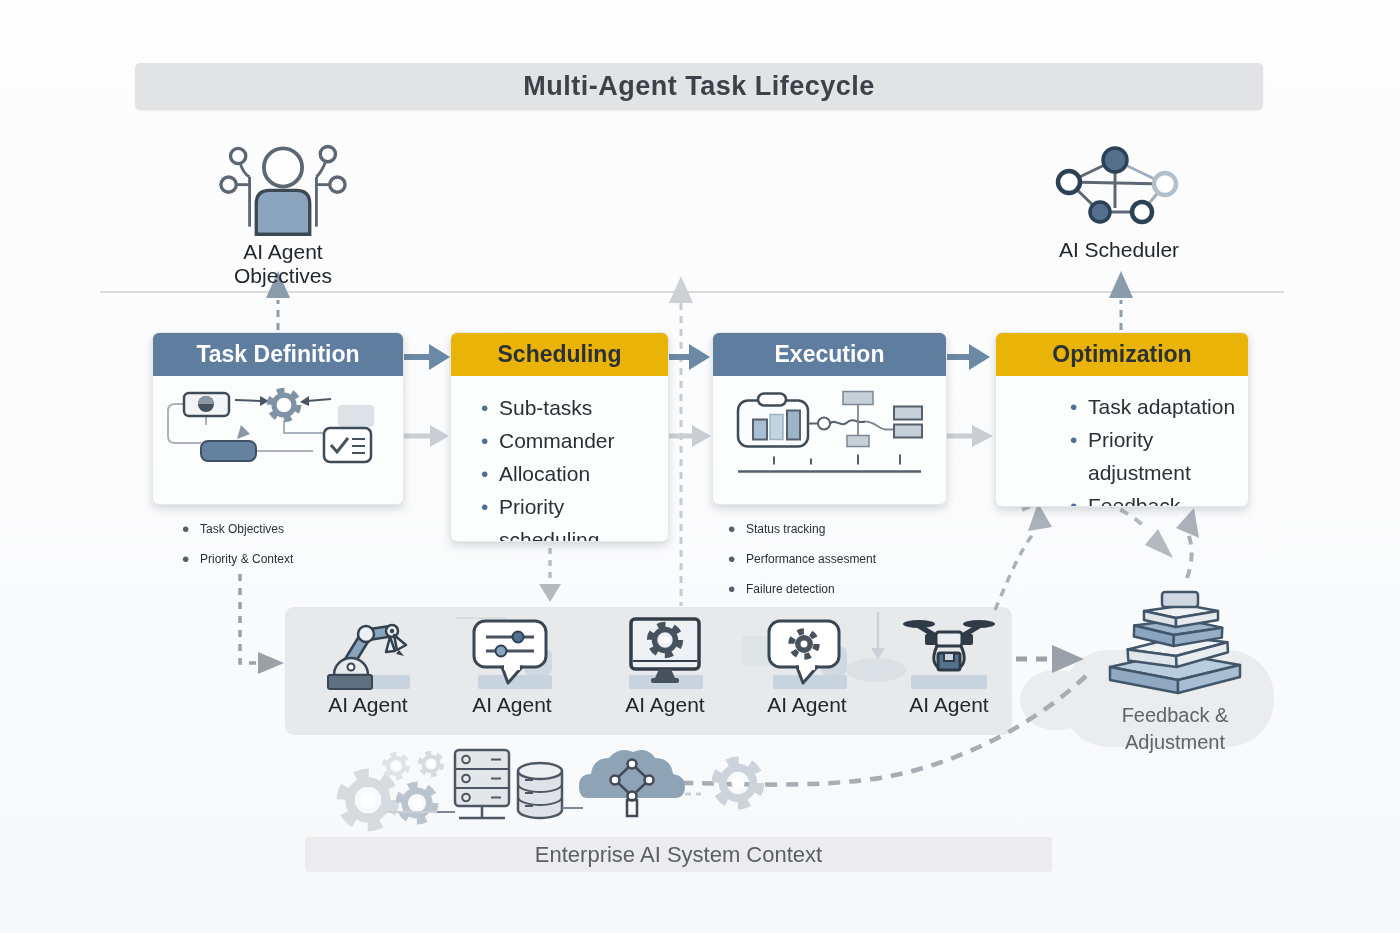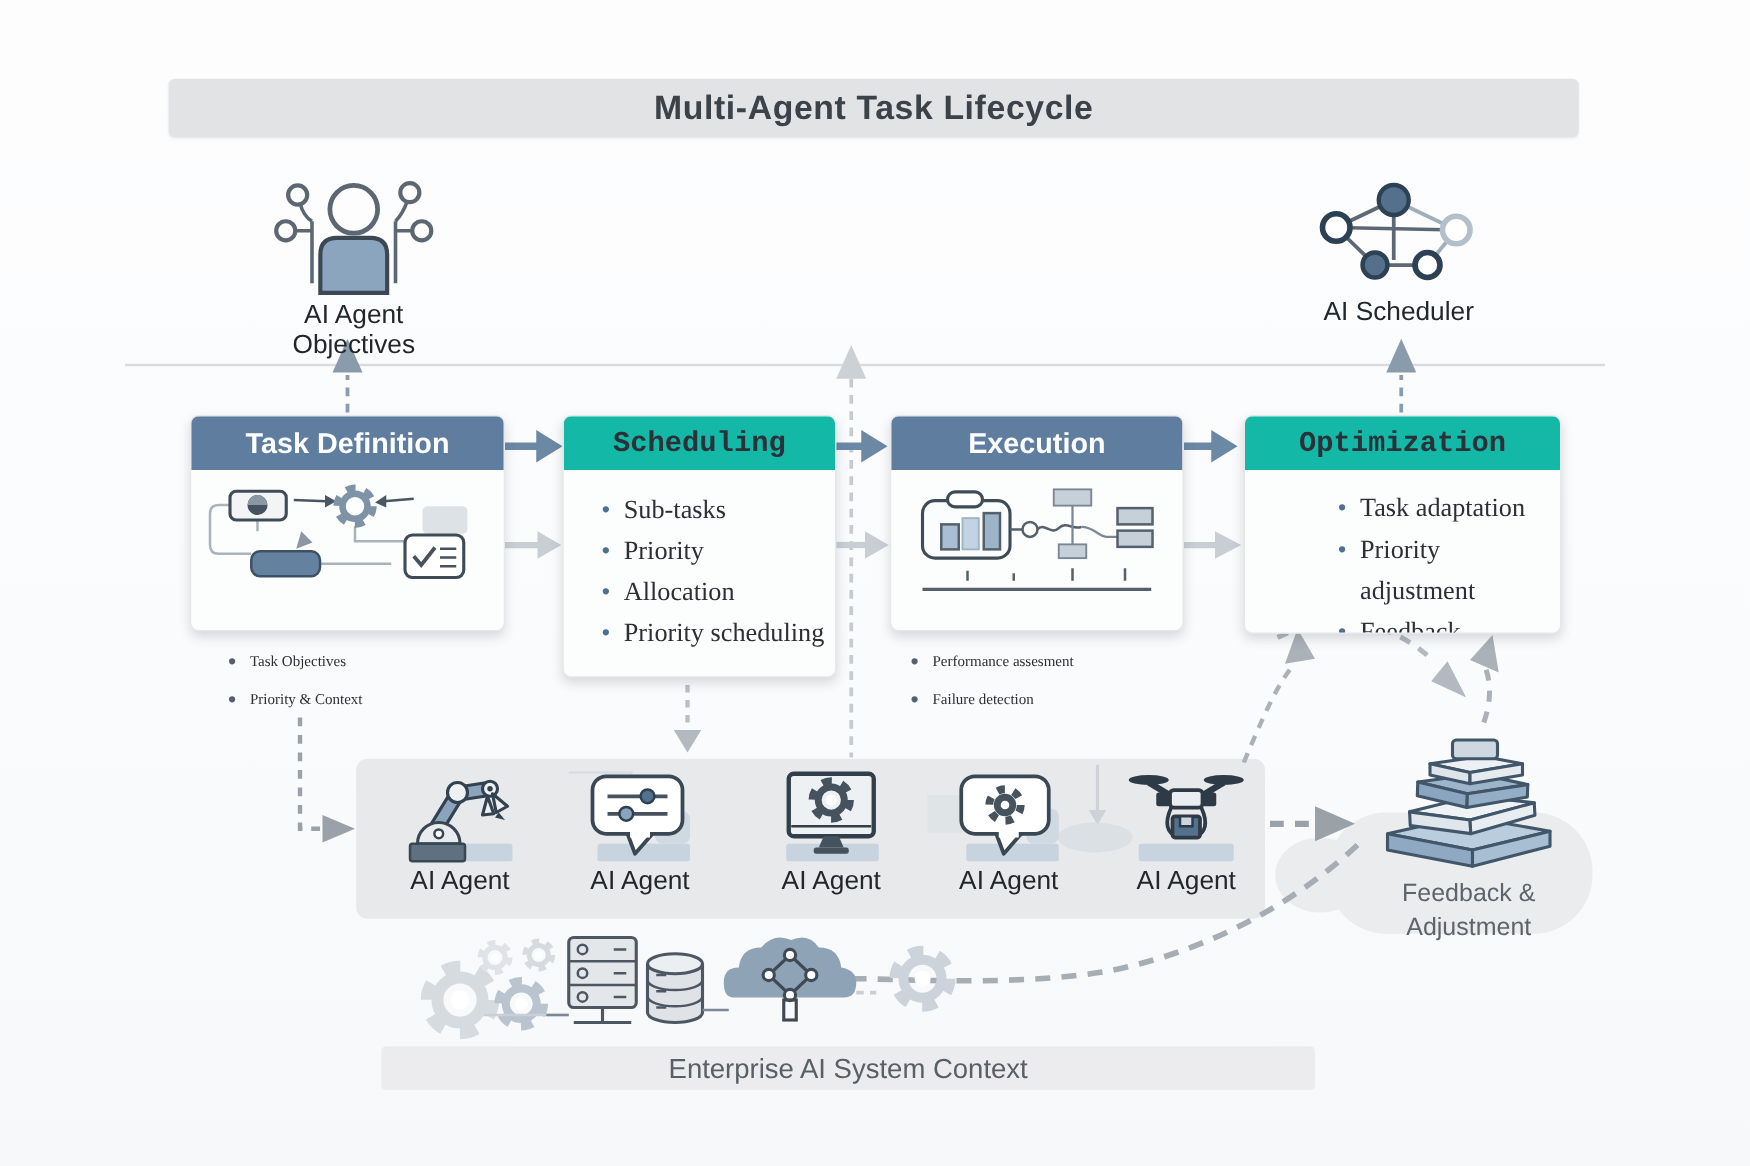--- a/index.html
+++ b/index.html
@@ -14,22 +14,22 @@
   
   .title-bar{left:135px;top:63px;width:1128px;height:47px;background:#e2e3e5;border-radius:5px;
     display:flex;align-items:center;justify-content:center;box-shadow:0 1px 2px rgba(0,0,0,.06);}
   .title-bar span{font-size:27px;font-weight:700;color:#3b4249;letter-spacing:.5px;}
   
   .actor-label{font-size:21px;color:#22272c;font-weight:500;text-align:center;}
   
   .stage{border-radius:7px;box-shadow:0 4px 9px rgba(50,60,72,.18);background:#fcfdfd;overflow:hidden;border:1px solid #e6e8ea;}
   .stage-header{height:43px;display:flex;align-items:center;justify-content:center;font-size:23px;font-weight:700;}
   .hdr-dark{background:#5e7d9f;color:#fdfdfd;}
-  .hdr-light{background:#14b8a6;color:#2b3138;font-family:Liberation Mono, monospace;}
-  ul.bullets{list-style:none;margin:0;padding:0;font-family:Liberation Serif, serif;}
+  .hdr-light{background:#eab308;color:#2b3138;}
+  ul.bullets{list-style:none;margin:0;padding:0;}
   ul.bullets li{position:relative;padding-left:22px;font-size:21px;color:#2b3036;line-height:33px;}
   ul.bullets li::before{content:"•";position:absolute;left:4px;color:#4c7096;font-size:21px;}
   ul.notes li{line-height:30px;font-size:12px;}
   ul.notes li::before{color:#55606c;}
   
   .band{left:285px;top:607px;width:727px;height:128px;background:#e7e9eb;border-radius:9px;z-index:1;}
   .agent-label{font-size:21px;color:#22272c;text-align:center;font-weight:500;}
   .fb-label{font-size:20px;color:#5d646b;text-align:center;line-height:27px;}
   .ctx-bar{left:305px;top:837px;width:747px;height:35px;background:#ececee;border-radius:4px;
     display:flex;align-items:center;justify-content:center;z-index:3;}
@@ -204,21 +204,21 @@
   </div>
   <ul class="bullets notes abs z3" style="left:178px;top:514px;">
     <li>Task Objectives</li>
     <li>Priority &amp; Context</li>
   </ul>
 
   <div class="abs stage z3" style="left:450px;top:332px;width:217px;height:208px;">
     <div class="stage-header hdr-light">Scheduling</div>
     <ul class="bullets" style="padding:15px 0 0 26px;">
       <li>Sub-tasks</li>
-      <li>Priority</li>
+      <li>Commander</li>
       <li>Allocation</li>
       <li>Priority scheduling</li>
     </ul>
   </div>
 
   <div class="abs stage z3" style="left:712px;top:332px;width:233px;height:171px;">
     <div class="stage-header hdr-dark">Execution</div>
     <svg width="213" height="110" viewBox="0 0 213 105" style="margin:5px auto 0;">
       <rect x="15" y="17" width="70" height="46" rx="10" fill="#fbfcfd" stroke="#3f4c58" stroke-width="2.5"></rect>
       <rect x="35" y="10" width="28" height="12" rx="6" fill="#ffffff" stroke="#3f4c58" stroke-width="2.5"></rect>
@@ -237,20 +237,21 @@
       <line x1="15" y1="88" x2="198" y2="88" stroke="#55606c" stroke-width="2.5"></line>
       <g stroke="#55606c" stroke-width="2">
         <line x1="51" y1="73" x2="51" y2="81"></line>
           <line x1="88" y1="75" x2="88" y2="81"></line>
         <line x1="135" y1="71" x2="135" y2="81"></line>
           <line x1="177" y1="71" x2="177" y2="81"></line>
       </g>
     </svg>
   </div>
   <ul class="bullets notes abs z3" style="left:724px;top:514px;">
+    <li>Status tracking</li>
     <li>Performance assesment</li>
     <li>Failure detection</li>
   </ul>
 
   <div class="abs stage z3" style="left:995px;top:332px;width:252px;height:173px;">
     <div class="stage-header hdr-light">Optimization</div>
     <ul class="bullets" style="padding:14px 0 0 26px;margin-left:44px;">
       <li>Task adaptation</li>
       <li>Priority adjustment</li>
       <li>Feedback integration</li>

